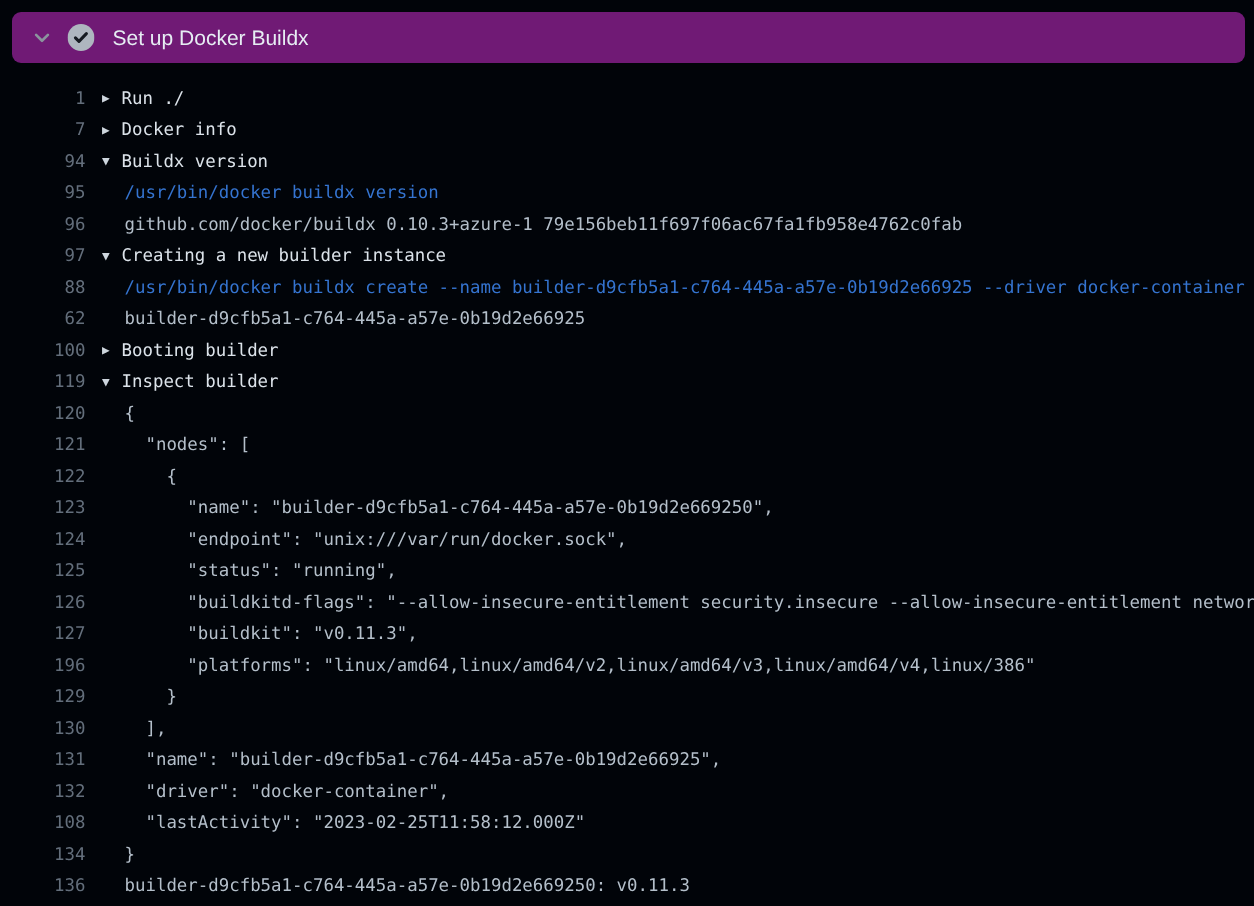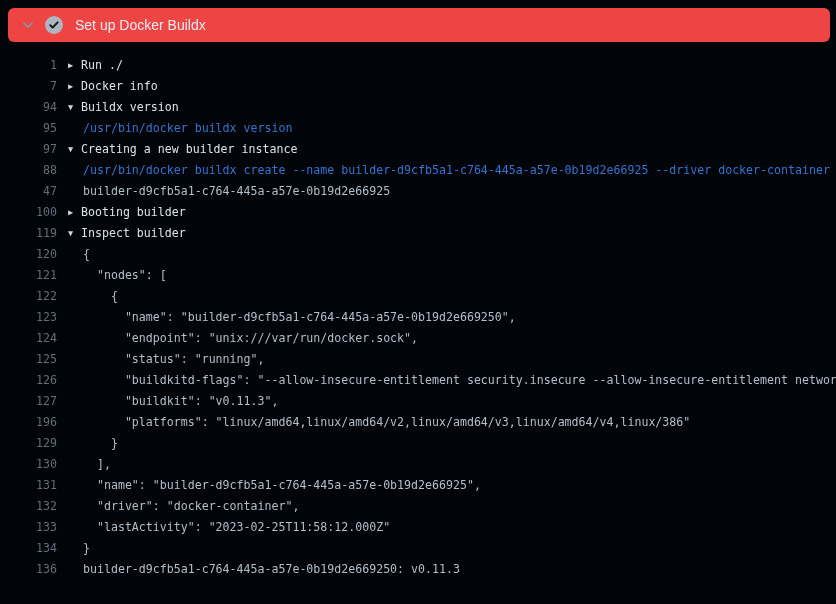--- a/index.html
+++ b/index.html
@@ -10,21 +10,21 @@
     height: 604px;
     overflow: hidden;
     position: relative;
   }
   .step-header {
     position: absolute;
     top: 8px;
     left: 8px;
     width: 822px;
     height: 34px;
-    background: #ef4444;
+    background: #701a75;
     border-radius: 6px;
     display: flex;
     align-items: center;
     padding: 0 12px;
     box-sizing: border-box;
   }
   .chev {
     width: 16px;
     height: 16px;
     flex: none;
@@ -109,34 +109,35 @@
     </svg>
   </span>
   <span class="step-title">Set up Docker Buildx</span>
 </div>
 
 <div class="log" id="log">
     <div class="log-line kind-group_collapsed"><span class="ln">1</span><span class="lc"><span class="marker">▶</span><span>Run ./</span></span></div>
     <div class="log-line kind-group_collapsed"><span class="ln">7</span><span class="lc"><span class="marker">▶</span><span>Docker info</span></span></div>
     <div class="log-line kind-group_expanded"><span class="ln">94</span><span class="lc"><span class="marker">▼</span><span>Buildx version</span></span></div>
     <div class="log-line kind-command"><span class="ln">95</span><span class="lc">/usr/bin/docker buildx version</span></div>
+    <div class="log-line kind-output"><span class="ln">96</span><span class="lc">github.com/docker/buildx 0.10.3+azure-1 79e156beb11f697f06ac67fa1fb958e4762c0fab</span></div>
     <div class="log-line kind-group_expanded"><span class="ln">97</span><span class="lc"><span class="marker">▼</span><span>Creating a new builder instance</span></span></div>
     <div class="log-line kind-command"><span class="ln">88</span><span class="lc">/usr/bin/docker buildx create --name builder-d9cfb5a1-c764-445a-a57e-0b19d2e66925 --driver docker-container</span></div>
-    <div class="log-line kind-output"><span class="ln">47</span><span class="lc">builder-d9cfb5a1-c764-445a-a57e-0b19d2e66925</span></div>
+    <div class="log-line kind-output"><span class="ln">62</span><span class="lc">builder-d9cfb5a1-c764-445a-a57e-0b19d2e66925</span></div>
     <div class="log-line kind-group_collapsed"><span class="ln">100</span><span class="lc"><span class="marker">▶</span><span>Booting builder</span></span></div>
     <div class="log-line kind-group_expanded"><span class="ln">119</span><span class="lc"><span class="marker">▼</span><span>Inspect builder</span></span></div>
     <div class="log-line kind-output"><span class="ln">120</span><span class="lc">{</span></div>
     <div class="log-line kind-output"><span class="ln">121</span><span class="lc">  "nodes": [</span></div>
     <div class="log-line kind-output"><span class="ln">122</span><span class="lc">    {</span></div>
     <div class="log-line kind-output"><span class="ln">123</span><span class="lc">      "name": "builder-d9cfb5a1-c764-445a-a57e-0b19d2e669250",</span></div>
     <div class="log-line kind-output"><span class="ln">124</span><span class="lc">      "endpoint": "unix:///var/run/docker.sock",</span></div>
     <div class="log-line kind-output"><span class="ln">125</span><span class="lc">      "status": "running",</span></div>
     <div class="log-line kind-output"><span class="ln">126</span><span class="lc">      "buildkitd-flags": "--allow-insecure-entitlement security.insecure --allow-insecure-entitlement networ</span></div>
     <div class="log-line kind-output"><span class="ln">127</span><span class="lc">      "buildkit": "v0.11.3",</span></div>
     <div class="log-line kind-output"><span class="ln">196</span><span class="lc">      "platforms": "linux/amd64,linux/amd64/v2,linux/amd64/v3,linux/amd64/v4,linux/386"</span></div>
     <div class="log-line kind-output"><span class="ln">129</span><span class="lc">    }</span></div>
     <div class="log-line kind-output"><span class="ln">130</span><span class="lc">  ],</span></div>
     <div class="log-line kind-output"><span class="ln">131</span><span class="lc">  "name": "builder-d9cfb5a1-c764-445a-a57e-0b19d2e66925",</span></div>
     <div class="log-line kind-output"><span class="ln">132</span><span class="lc">  "driver": "docker-container",</span></div>
-    <div class="log-line kind-output"><span class="ln">133</span><span class="lc">  "lastActivity": "2023-02-25T11:58:12.000Z"</span></div>
+    <div class="log-line kind-output"><span class="ln">108</span><span class="lc">  "lastActivity": "2023-02-25T11:58:12.000Z"</span></div>
     <div class="log-line kind-output"><span class="ln">134</span><span class="lc">}</span></div>
     <div class="log-line kind-output"><span class="ln">136</span><span class="lc">builder-d9cfb5a1-c764-445a-a57e-0b19d2e669250: v0.11.3</span></div>
   </div>
 
 </body></html>

